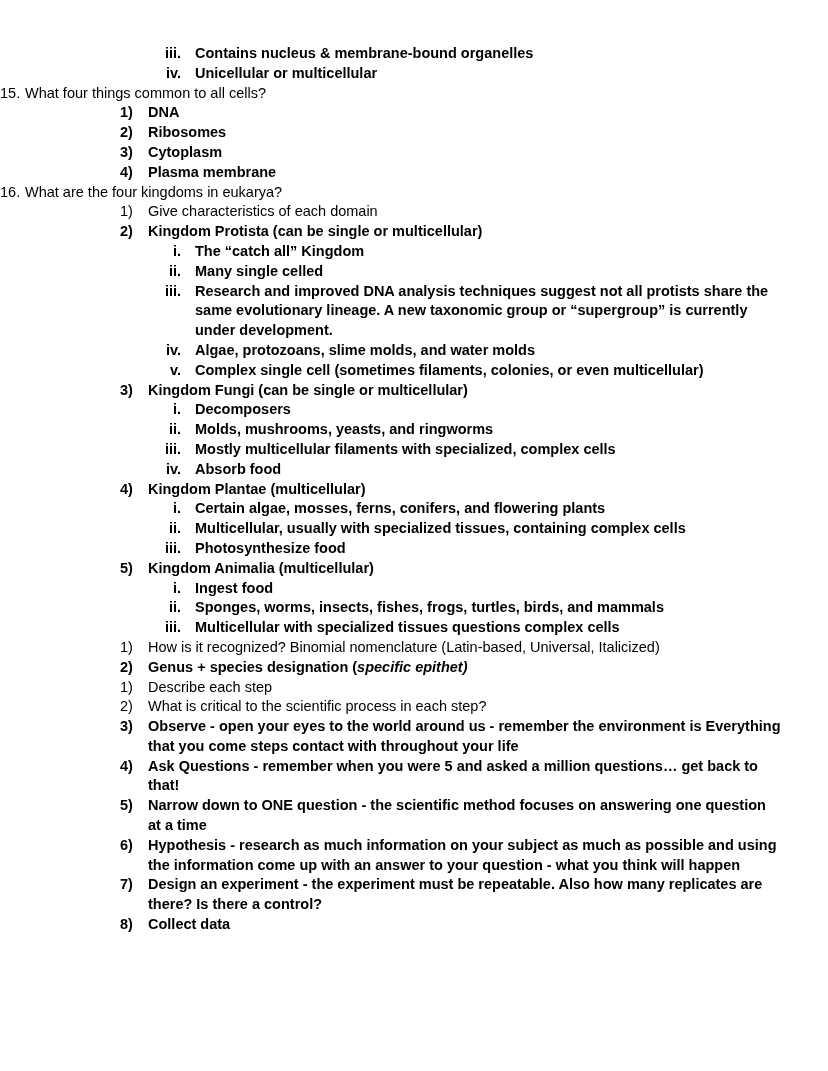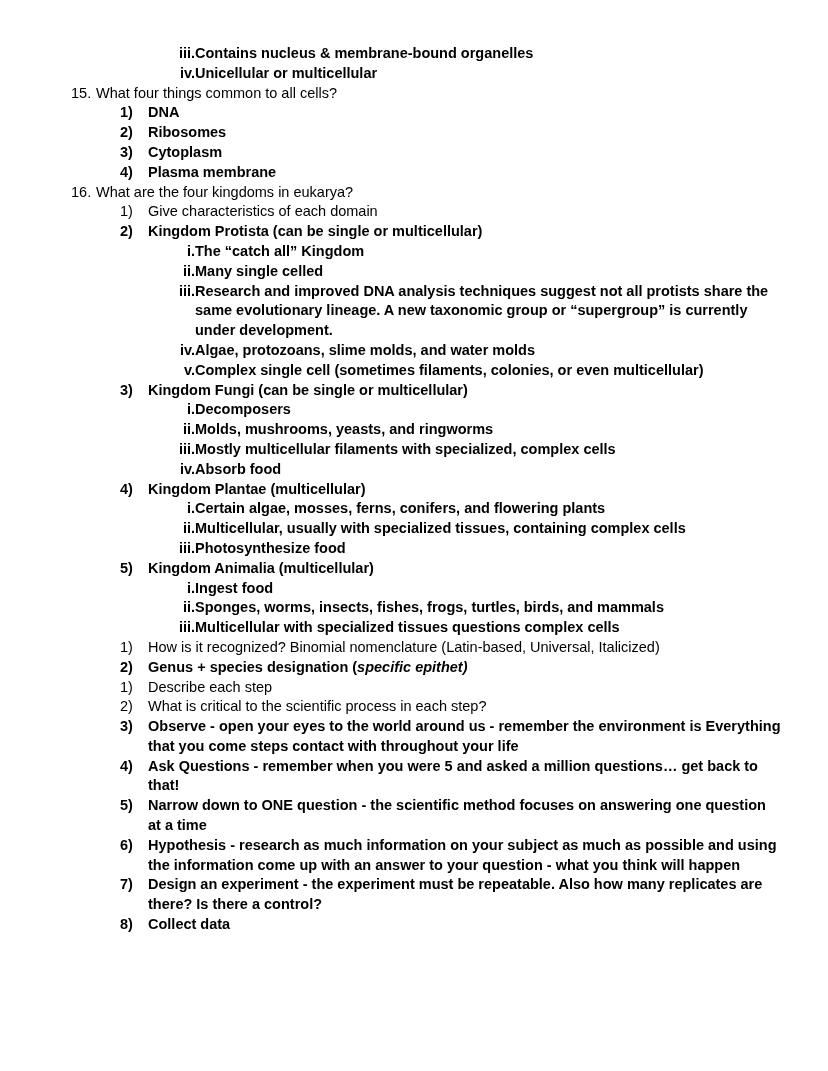--- a/index.html
+++ b/index.html
@@ -31,31 +31,32 @@
     white-space: nowrap;
   }
   .item .text {
     flex: 1 1 auto;
     min-width: 0;
   }
   .bold {
     font-weight: 700;
   }
   
-  .level-0 { margin-left: 71px; }
+  .level-0 { }
   .level-0 .marker { width: 25px; }
 
   .level-1 { margin-left: 120px; }
   .level-1 .marker { width: 28px; }
 
   .level-2 { margin-left: 152px; }
   .level-2 .marker {
     width: 43px;
     box-sizing: border-box;
     text-align: right;
+    padding-right: 14px;
   }
 </style>
 </head>
 <body>
 
 <div class="page">
   <div id="doc-body">
       <div class="item level-2 bold">
         <span class="marker">iii.</span>
         <span class="text"><span>Contains nucleus &amp; membrane-bound organelles</span></span>

